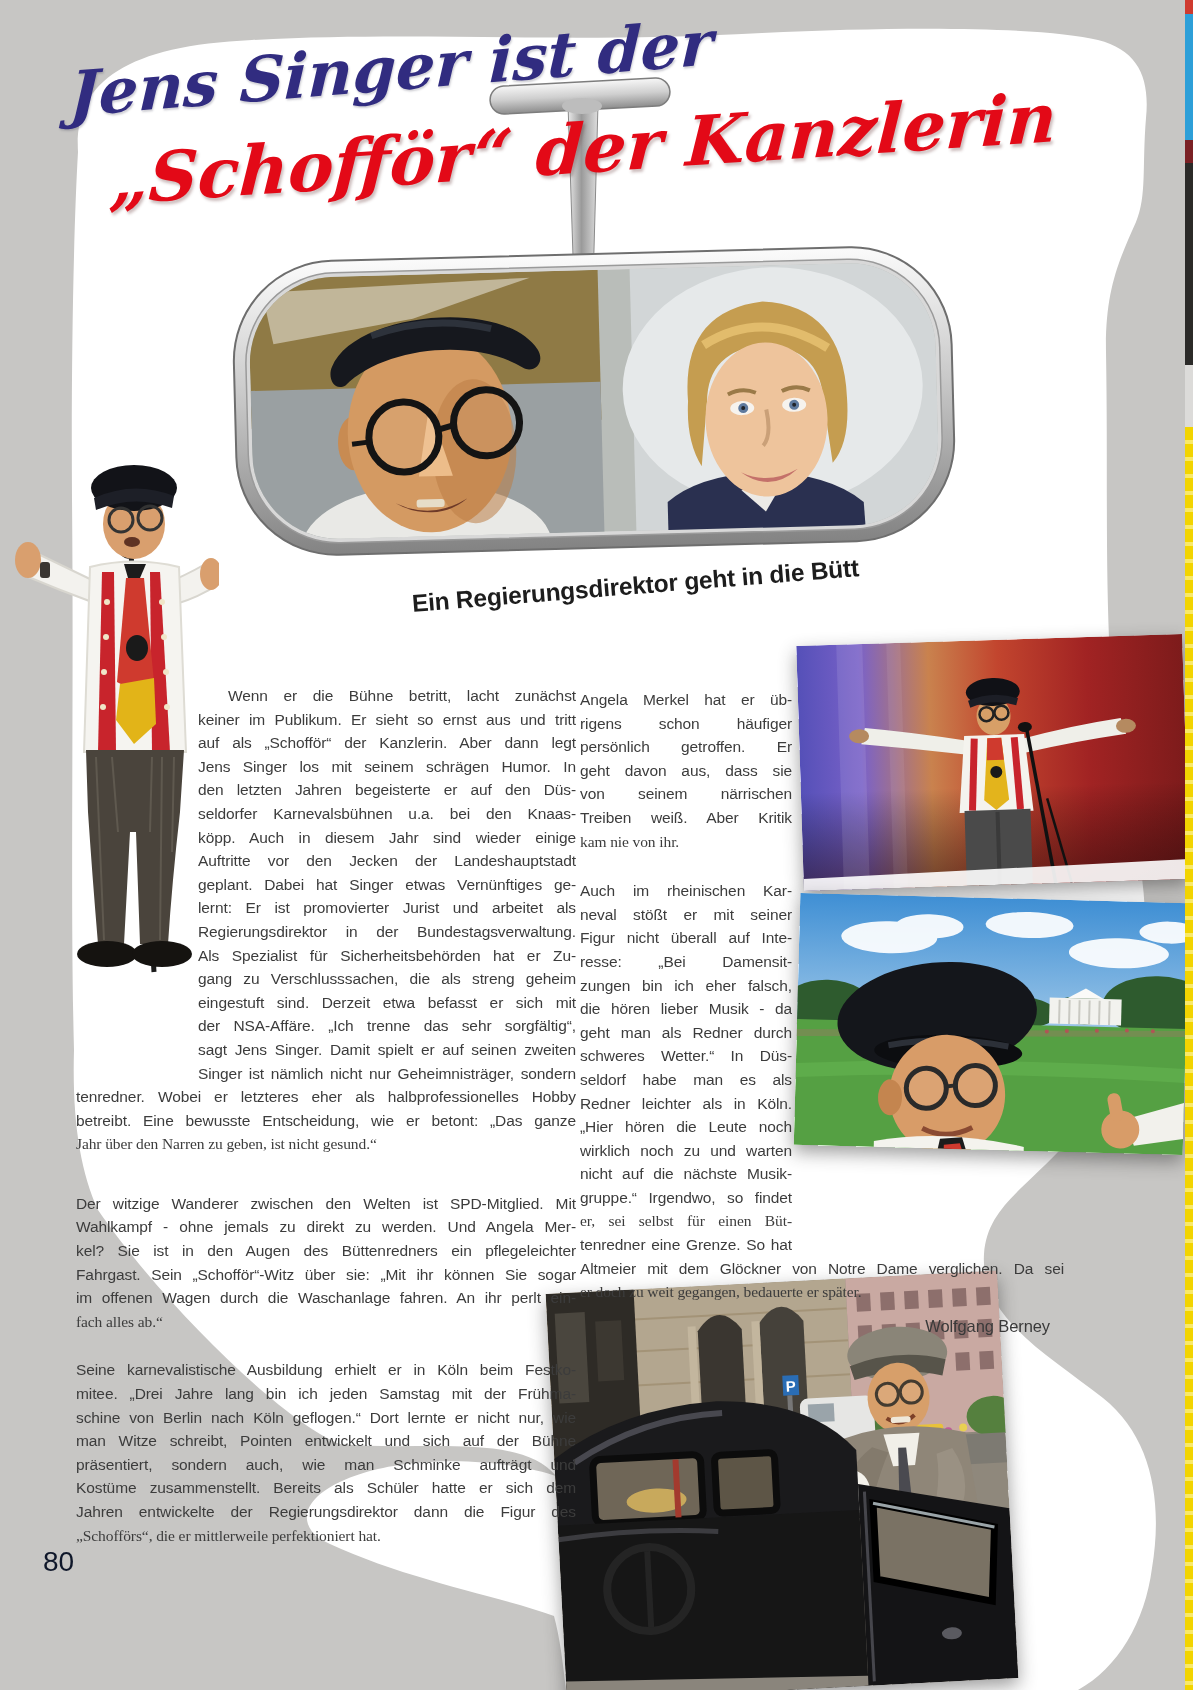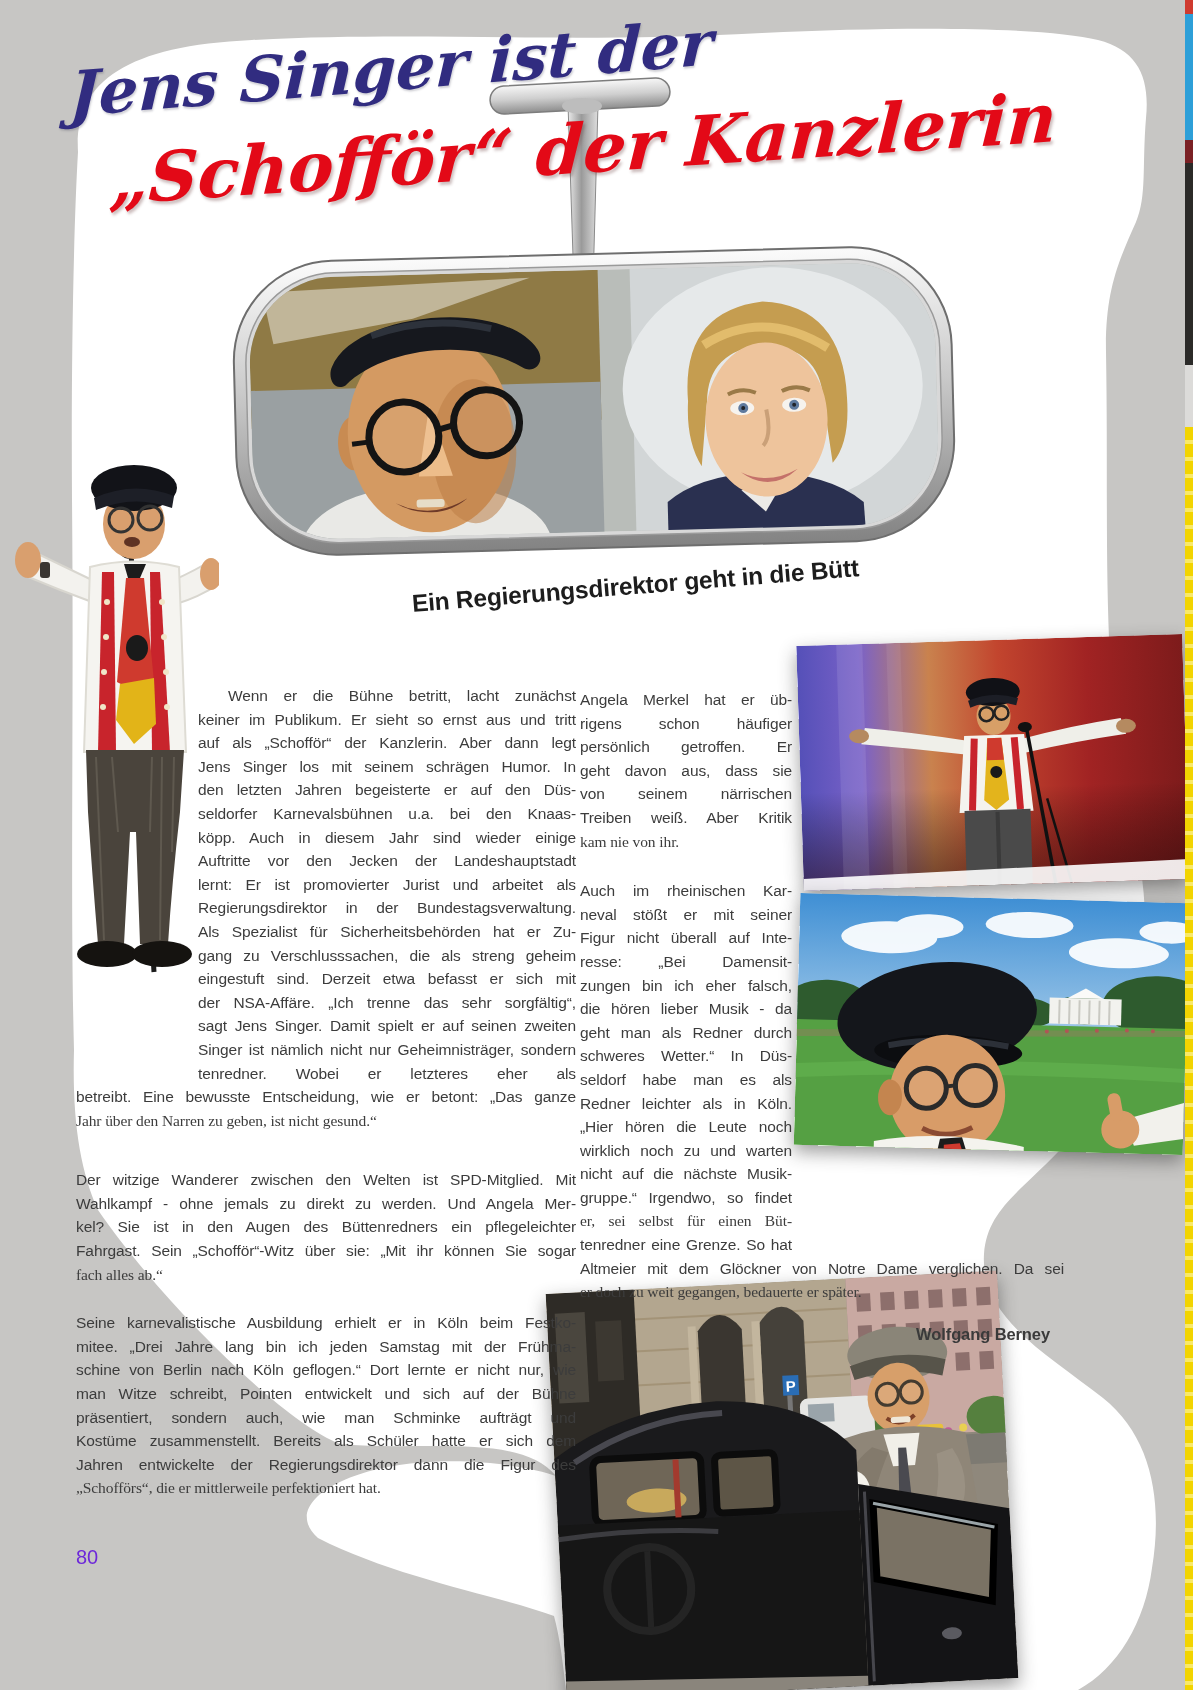--- a/index.html
+++ b/index.html
@@ -26,23 +26,23 @@
   .jline{text-align:justify;text-align-last:justify;height:23.6px;overflow:hidden;}
   .jline.last{text-align-last:left;font-family:Liberation Serif, serif;}
   .justify-all .jline.last{text-align-last:justify;}
   .para-first .jline:first-child{text-indent:30px;}
   .float-l{float:left;width:122px;height:378px;
            shape-outside:polygon(0 0,122px 0,122px 354px,51px 354px,51px 378px,0 378px);}
   .float-r{float:right;width:272px;height:546px;}
   .para2{margin-top:36px;}
   .para3{margin-top:25px;}
   .para-gap{margin-top:26px;}
-  .byline{margin-top:19px;padding-right:14px;text-align:right;font-weight:bold;
+  .byline{margin-top:11px;padding-right:14px;text-align:right;font-weight:normal;
           font-size:16.5px;color:#3a3a3a;}
-  .pagenum{left:76px;top:1546px;font-size:20px;color:#6d28d9;z-index:6;}
+  .pagenum{left:43px;top:1546px;font-size:28px;color:#0f172a;z-index:6;}
   
   .photo{position:absolute;z-index:5;box-shadow:0 7px 18px rgba(40,40,40,.45);}
   .cutout{position:absolute;z-index:5;}
   .ph-stage{left:800px;top:640px;width:386px;height:245px;transform:rotate(-1.8deg);}
   .ph-field{left:797px;top:898px;width:389px;height:252px;transform:rotate(1.5deg);}
   .ph-car{left:556px;top:1282px;width:452px;height:408px;transform:rotate(-3deg);}
   .ph-figure{left:4px;top:452px;width:215px;height:525px;}
   .ph-mirror{left:233px;top:252px;width:722px;height:298px;transform:rotate(-1.5deg);z-index:3;}
   .ph-stem{left:468px;top:52px;width:232px;height:234px;z-index:2;}
   .blob-bg{left:0;top:0;z-index:1;}
@@ -398,37 +398,39 @@
     <div class="float-l"></div>
     <div class="para-first">
         <div class="jline">Wenn er die Bühne betritt, lacht zunächst</div>
         <div class="jline">keiner im Publikum. Er sieht so ernst aus und tritt</div>
         <div class="jline">auf als „Schofför“ der Kanzlerin. Aber dann legt</div>
         <div class="jline">Jens Singer los mit seinem schrägen Humor. In</div>
         <div class="jline">den letzten Jahren begeisterte er auf den Düs-</div>
         <div class="jline">seldorfer Karnevalsbühnen u.a. bei den Knaas-</div>
         <div class="jline">köpp. Auch in diesem Jahr sind wieder einige</div>
         <div class="jline">Auftritte vor den Jecken der Landeshauptstadt</div>
+        <div class="jline">geplant. Dabei hat Singer etwas Vernünftiges ge-</div>
         <div class="jline">lernt: Er ist promovierter Jurist und arbeitet als</div>
         <div class="jline">Regierungsdirektor in der Bundestagsverwaltung.</div>
         <div class="jline">Als Spezialist für Sicherheitsbehörden hat er Zu-</div>
         <div class="jline">gang zu Verschlusssachen, die als streng geheim</div>
         <div class="jline">eingestuft sind. Derzeit etwa befasst er sich mit</div>
         <div class="jline">der NSA-Affäre. „Ich trenne das sehr sorgfältig“,</div>
         <div class="jline">sagt Jens Singer. Damit spielt er auf seinen zweiten Beruf an:</div>
         <div class="jline">Singer ist nämlich nicht nur Geheimnisträger, sondern auch Büt-</div>
         <div class="jline">tenredner. Wobei er letzteres eher als halbprofessionelles Hobby</div>
         <div class="jline">betreibt. Eine bewusste Entscheidung, wie er betont: „Das ganze</div>
         <div class="jline last">Jahr über den Narren zu geben, ist nicht gesund.“</div>
       </div>
     <div class="para2">
         <div class="jline">Der witzige Wanderer zwischen den Welten ist SPD-Mitglied. Mit</div>
         <div class="jline">Wahlkampf - ohne jemals zu direkt zu werden. Und Angela Mer-</div>
         <div class="jline">kel? Sie ist in den Augen des Büttenredners ein pflegeleichter</div>
         <div class="jline">Fahrgast. Sein „Schofför“-Witz über sie: „Mit ihr können Sie sogar</div>
+        <div class="jline">im offenen Wagen durch die Waschanlage fahren. An ihr perlt ein-</div>
         <div class="jline last">fach alles ab.“</div>
       </div>
     <div class="para3">
         <div class="jline">Seine karnevalistische Ausbildung erhielt er in Köln beim Festko-</div>
         <div class="jline">mitee. „Drei Jahre lang bin ich jeden Samstag mit der Frühma-</div>
         <div class="jline">schine von Berlin nach Köln geflogen.“ Dort lernte er nicht nur, wie</div>
         <div class="jline">man Witze schreibt, Pointen entwickelt und sich auf der Bühne</div>
         <div class="jline">präsentiert, sondern auch, wie man Schminke aufträgt und</div>
         <div class="jline">Kostüme zusammenstellt. Bereits als Schüler hatte er sich dem</div>
         <div class="jline">Jahren entwickelte der Regierungsdirektor dann die Figur des</div>

